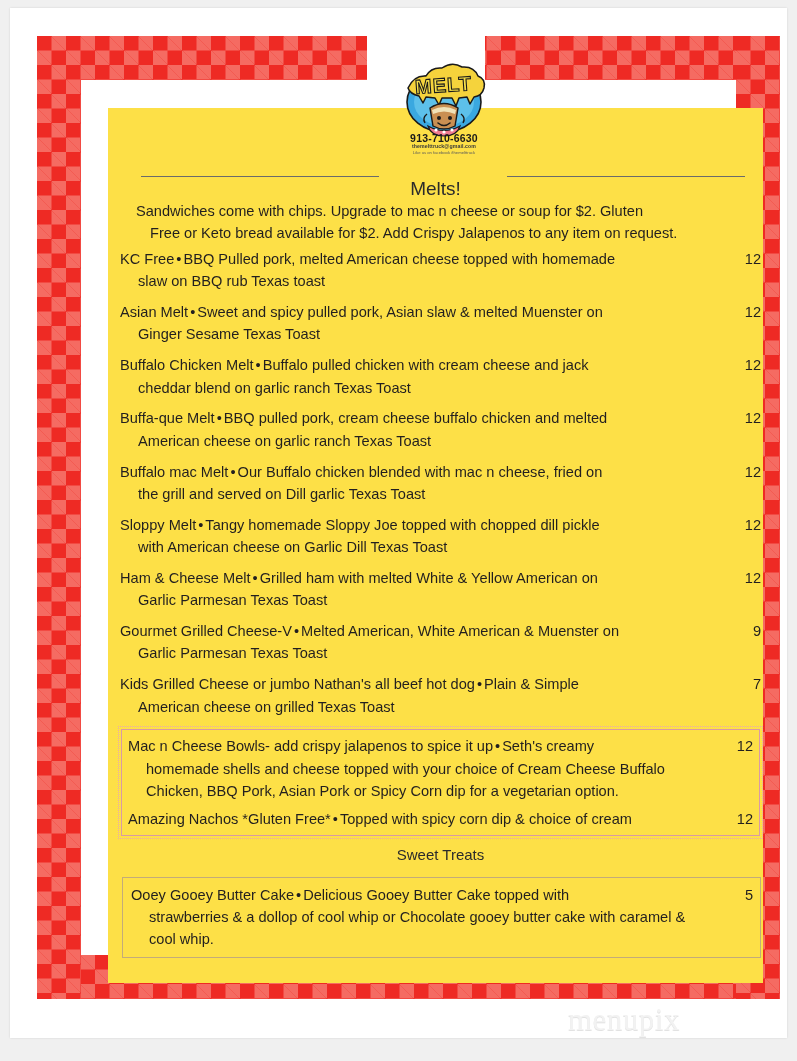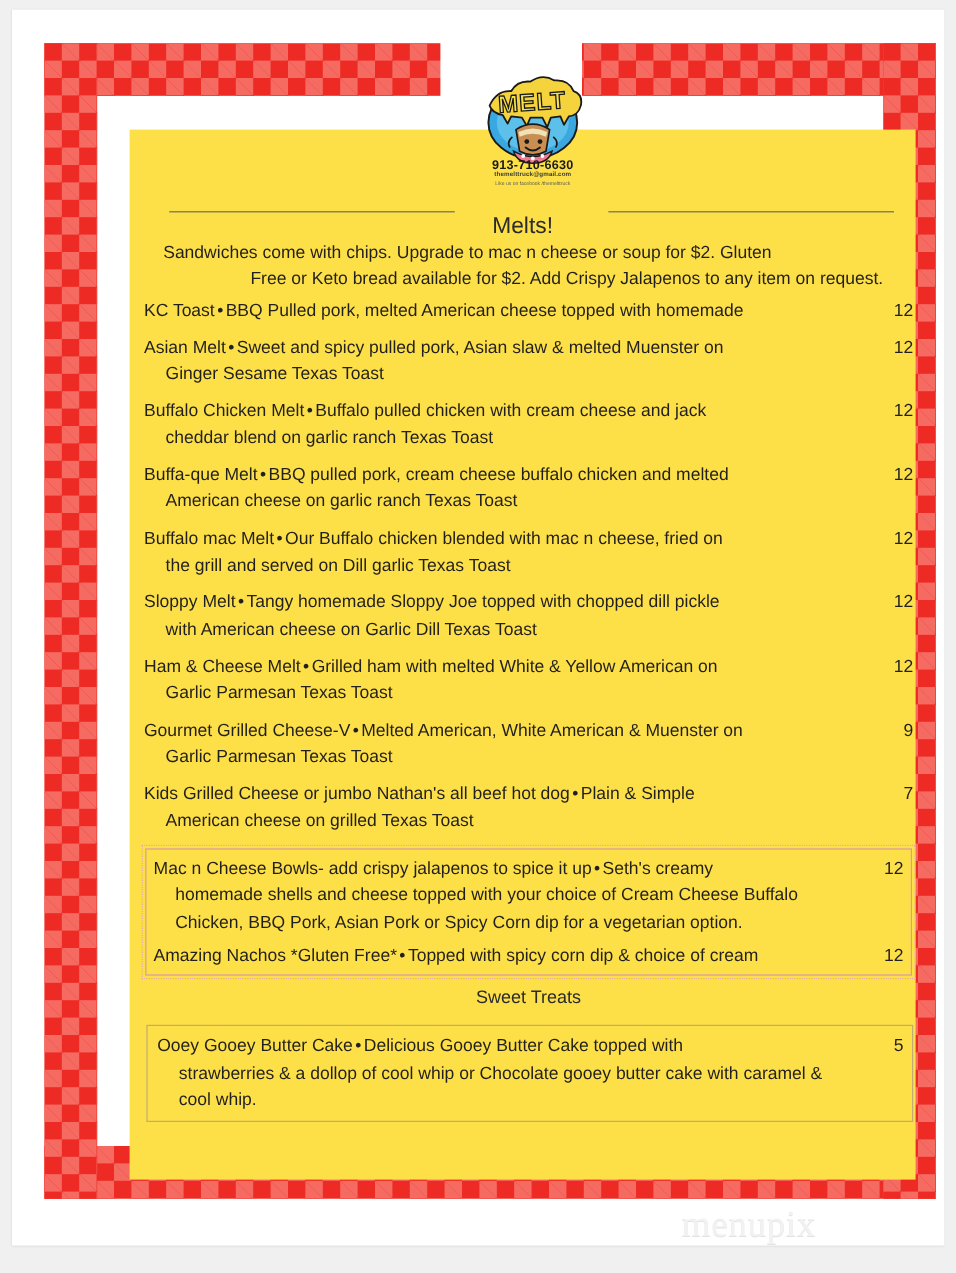--- a/index.html
+++ b/index.html
@@ -144,21 +144,21 @@
   .intro {
     position: absolute;
     left: 28px;
     top: 92px;
     width: 600px;
     font-size: 14.6px;
     line-height: 1.52;
     color: #221f1f;
     text-align: left;
   }
-  .intro .l2 { padding-left: 14px; display: block; text-align: right; }
+  .intro .l2 { padding-left: 14px; display: block; }
 
   
   .menu-list {
     position: absolute;
     left: 10px;
     top: 140px;
     width: 645px;
   }
   .item {
     position: relative;
@@ -285,21 +285,21 @@
         </div>
 
         <div class="intro">
           <span>Sandwiches come with chips.  Upgrade to mac n cheese or soup for $2.  Gluten</span>
           <span class="l2">Free or Keto bread available for $2. Add Crispy Jalapenos to any item on request.</span>
         </div>
 
         <div class="menu-list">
           <div id="plain-items">
               <div class="item">
-                <div class="item-text"><span>KC Toast</span><span class="bullet">•</span><span>BBQ Pulled pork, melted American cheese topped with homemade</span></div>
+                <div class="item-text"><span>KC Free</span><span class="bullet">•</span><span>BBQ Pulled pork, melted American cheese topped with homemade</span><span class="cont">slaw on BBQ rub Texas toast</span></div>
                 <div class="item-price">12</div>
               </div>
               <div class="item">
                 <div class="item-text"><span>Asian Melt</span><span class="bullet">•</span><span>Sweet and spicy pulled pork, Asian slaw &amp; melted Muenster on</span><span class="cont">Ginger Sesame Texas Toast</span></div>
                 <div class="item-price">12</div>
               </div>
               <div class="item">
                 <div class="item-text"><span>Buffalo Chicken Melt</span><span class="bullet">•</span><span>Buffalo pulled chicken with cream cheese and jack</span><span class="cont">cheddar blend on garlic ranch Texas Toast</span></div>
                 <div class="item-price">12</div>
               </div>

